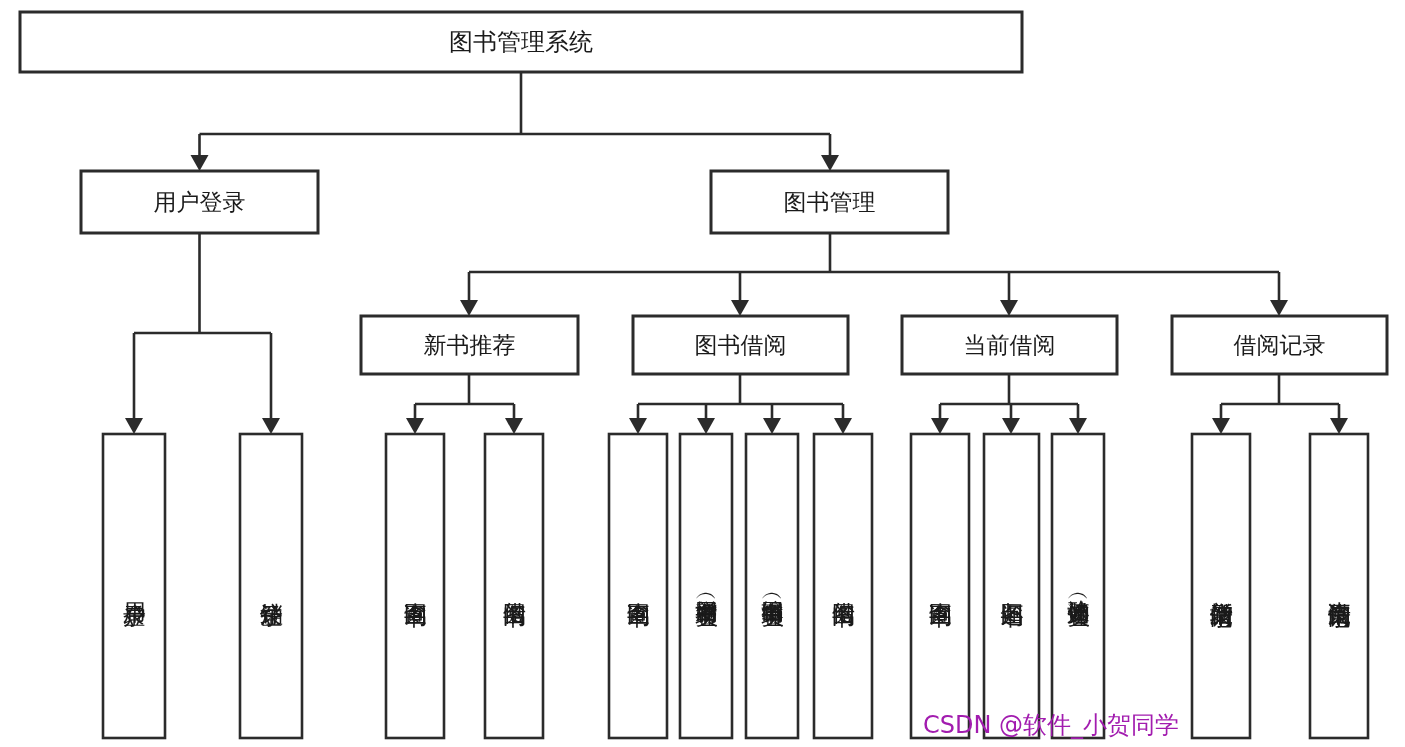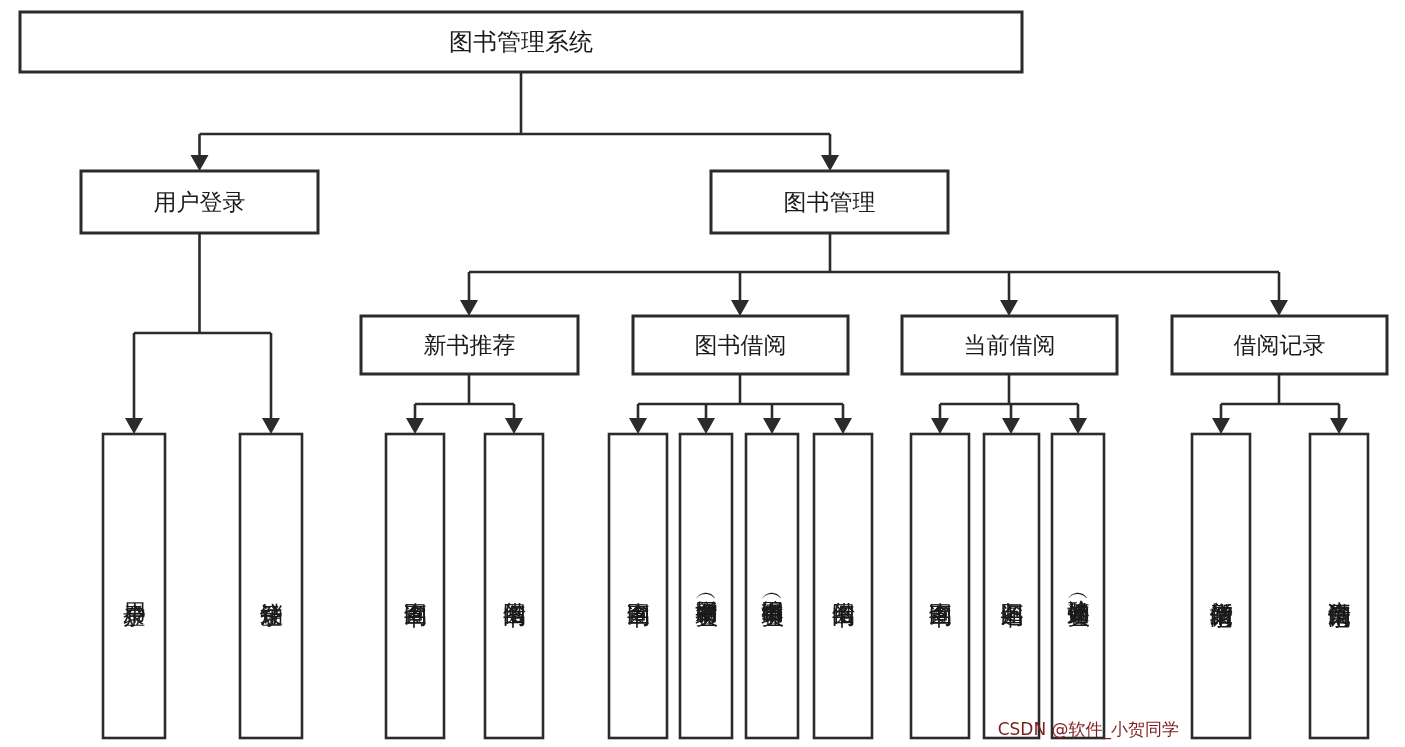--- a/index.html
+++ b/index.html
@@ -69,22 +69,22 @@
     letter-spacing: 1px;
     color: #1a1a1a;
     white-space: nowrap;
     pointer-events: none;
   }
   .watermark {
     position: absolute;
     right: 10px;
     bottom: 6px;
     font-family: "DejaVu Sans", "Liberation Sans", sans-serif;
-    font-size: 17px;
-    color: #7f1d1d;
+    font-size: 24px;
+    color: #a21caf;
     white-space: nowrap;
     user-select: none;
   }
 </style>
 </head>
 <body>
 
 <div id="diagram-root">
   <svg id="diagram-svg" width="1405" height="747" viewBox="0 0 1405 747" xmlns="http://www.w3.org/2000/svg">
       <path d="M521,72 L521,134" class="connector"></path>

